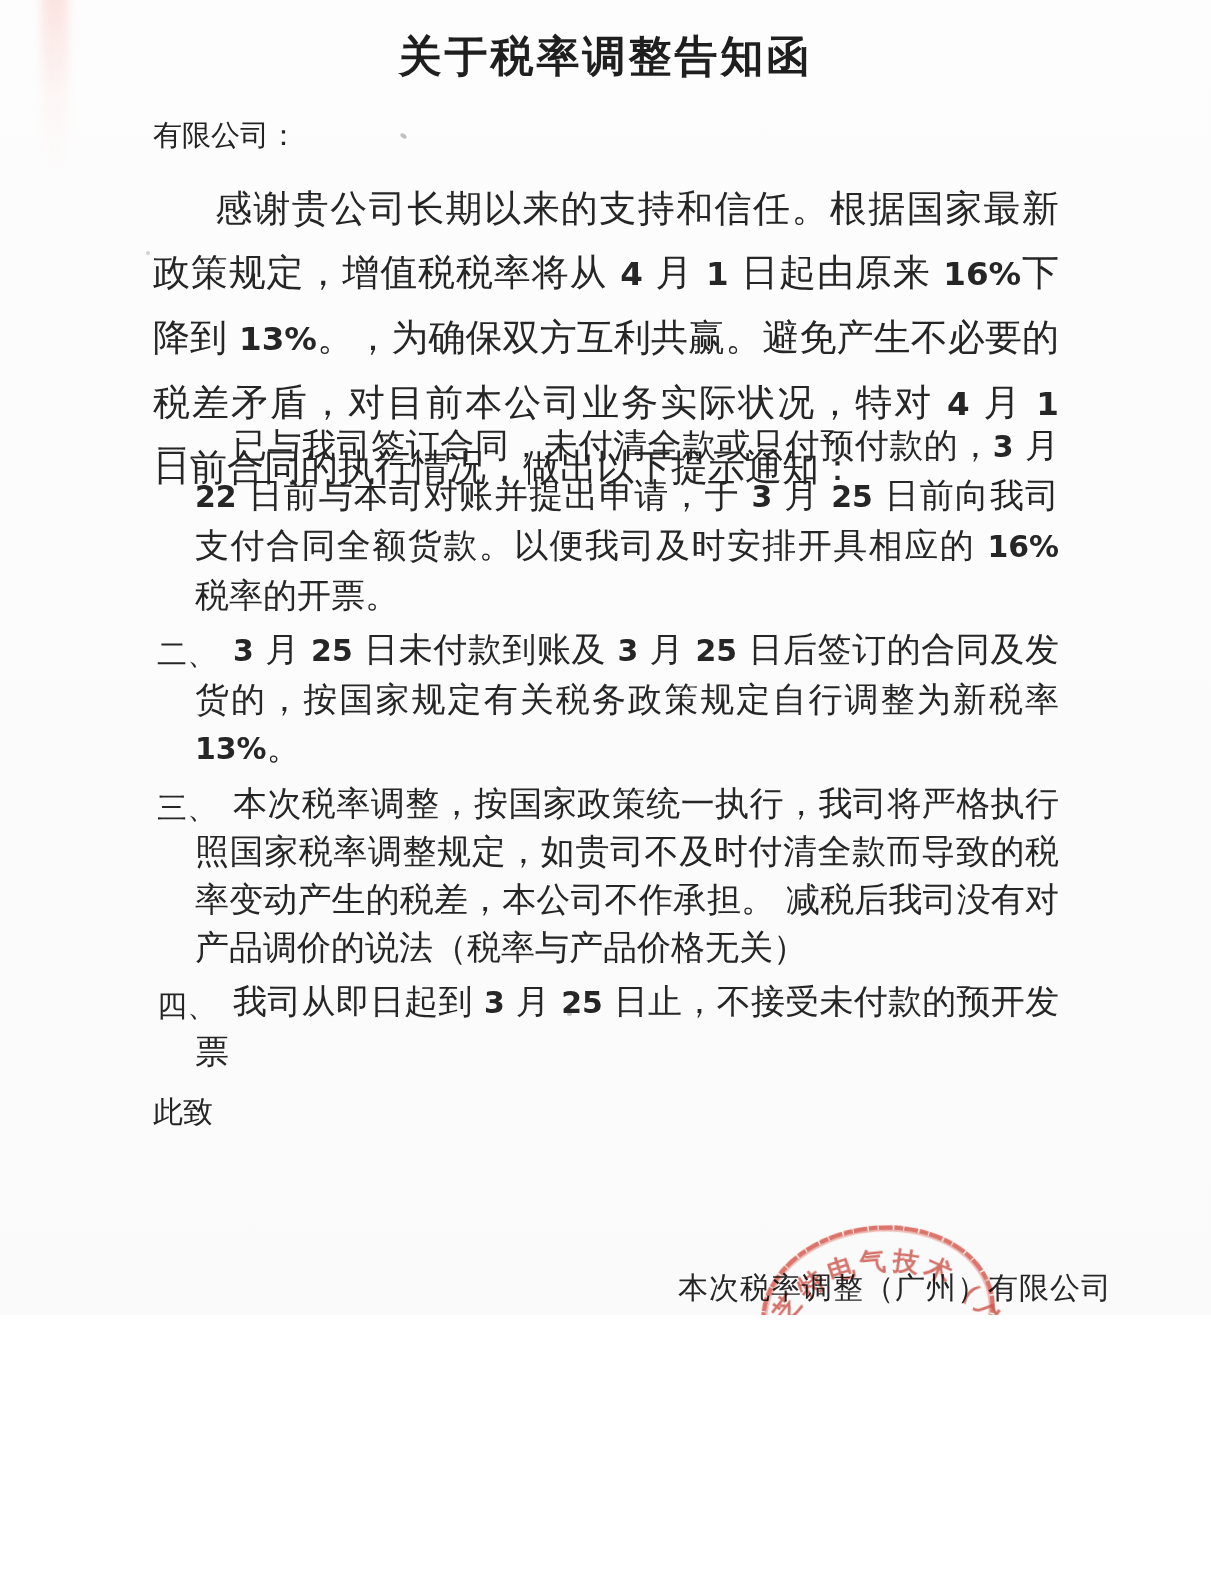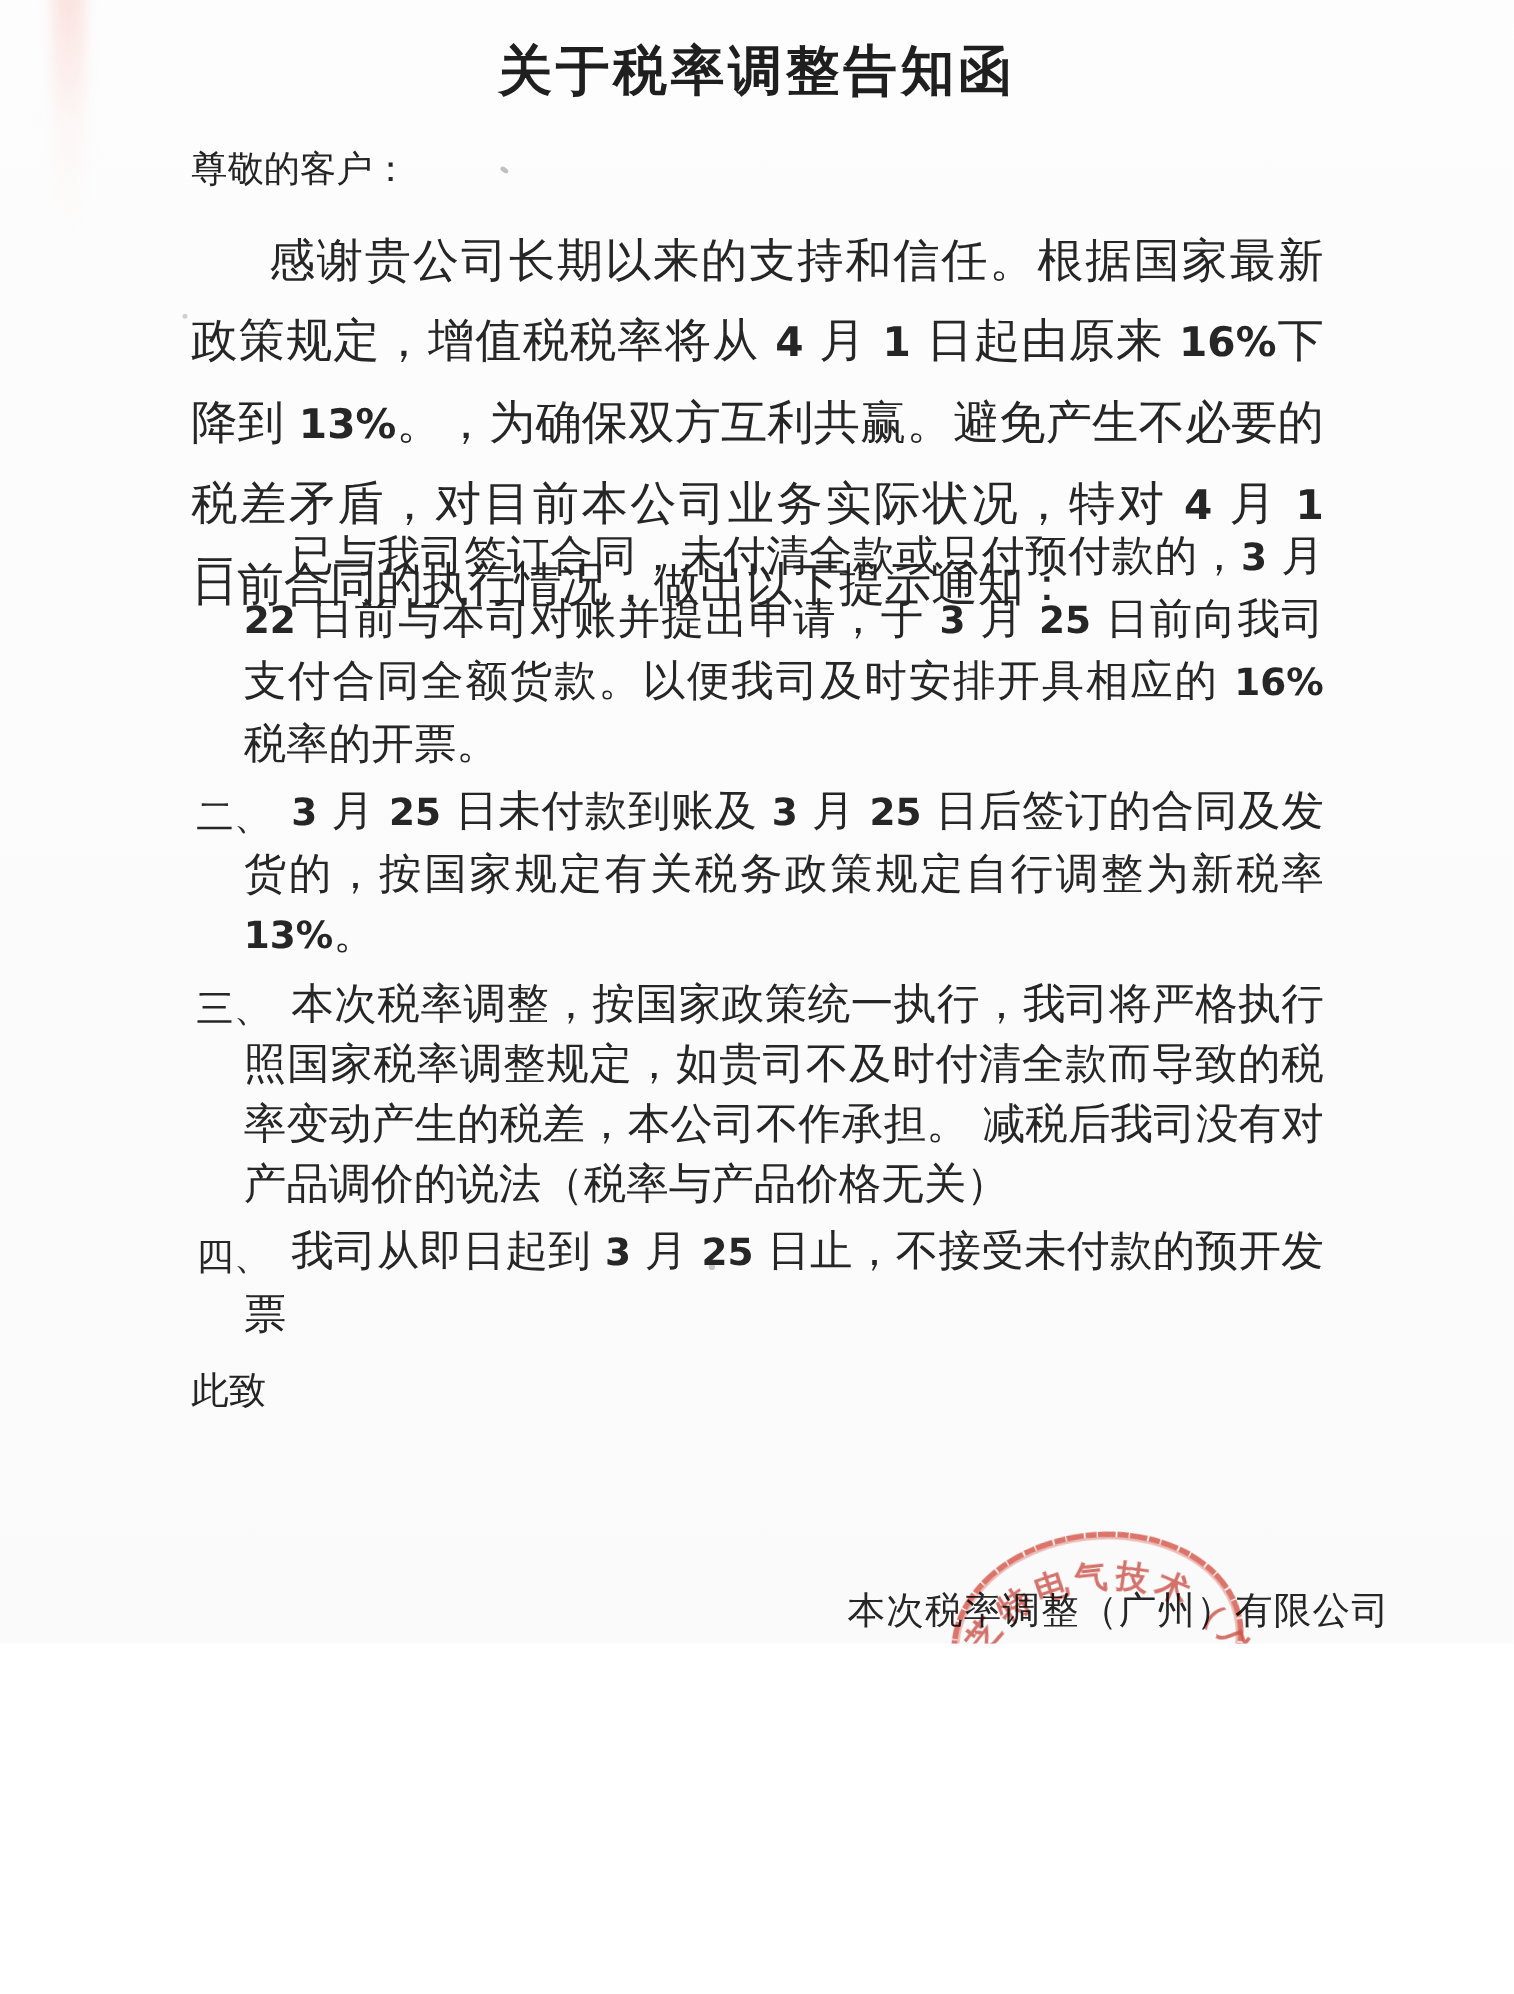--- a/index.html
+++ b/index.html
@@ -156,21 +156,21 @@
 
 <div class="page">
 
   <div class="pink-streak"></div>
   <div class="speck speck-a"></div>
   <div class="speck speck-b"></div>
   <div class="speck speck-c"></div>
 
   <h1 class="title">关于税率调整告知函</h1>
 
-  <div class="salutation">尊敬的客户：</div>
+  <div class="salutation">有限公司：</div>
 
   <div class="intro wrapnum">感谢贵公司长期以来的支持和信任。根据国家最新政策规定，增值税税率将从 <span class="num">4</span> 月 <span class="num">1</span> 日起由原来 <span class="num">16%</span>下降到 <span class="num">13%</span>。，为确保双方互利共赢。避免产生不必要的税差矛盾，对目前本公司业务实际状况，特对 <span class="num">4</span> 月 <span class="num">1</span> 日前合同的执行情况，做出以下提示通知：</div>
 
   <ol class="items">
     <li class="item">
       <span class="marker">一、</span>
       <div class="item-text wrapnum">已与我司签订合同，未付清全款或只付预付款的，<span class="num">3</span> 月 <span class="num">22</span> 日前与本司对账并提出申请，于 <span class="num">3</span> 月 <span class="num">25</span> 日前向我司支付合同全额货款。以便我司及时安排开具相应的 <span class="num">16%</span>税率的开票。</div>
     </li>
     <li class="item">
       <span class="marker">二、</span>

